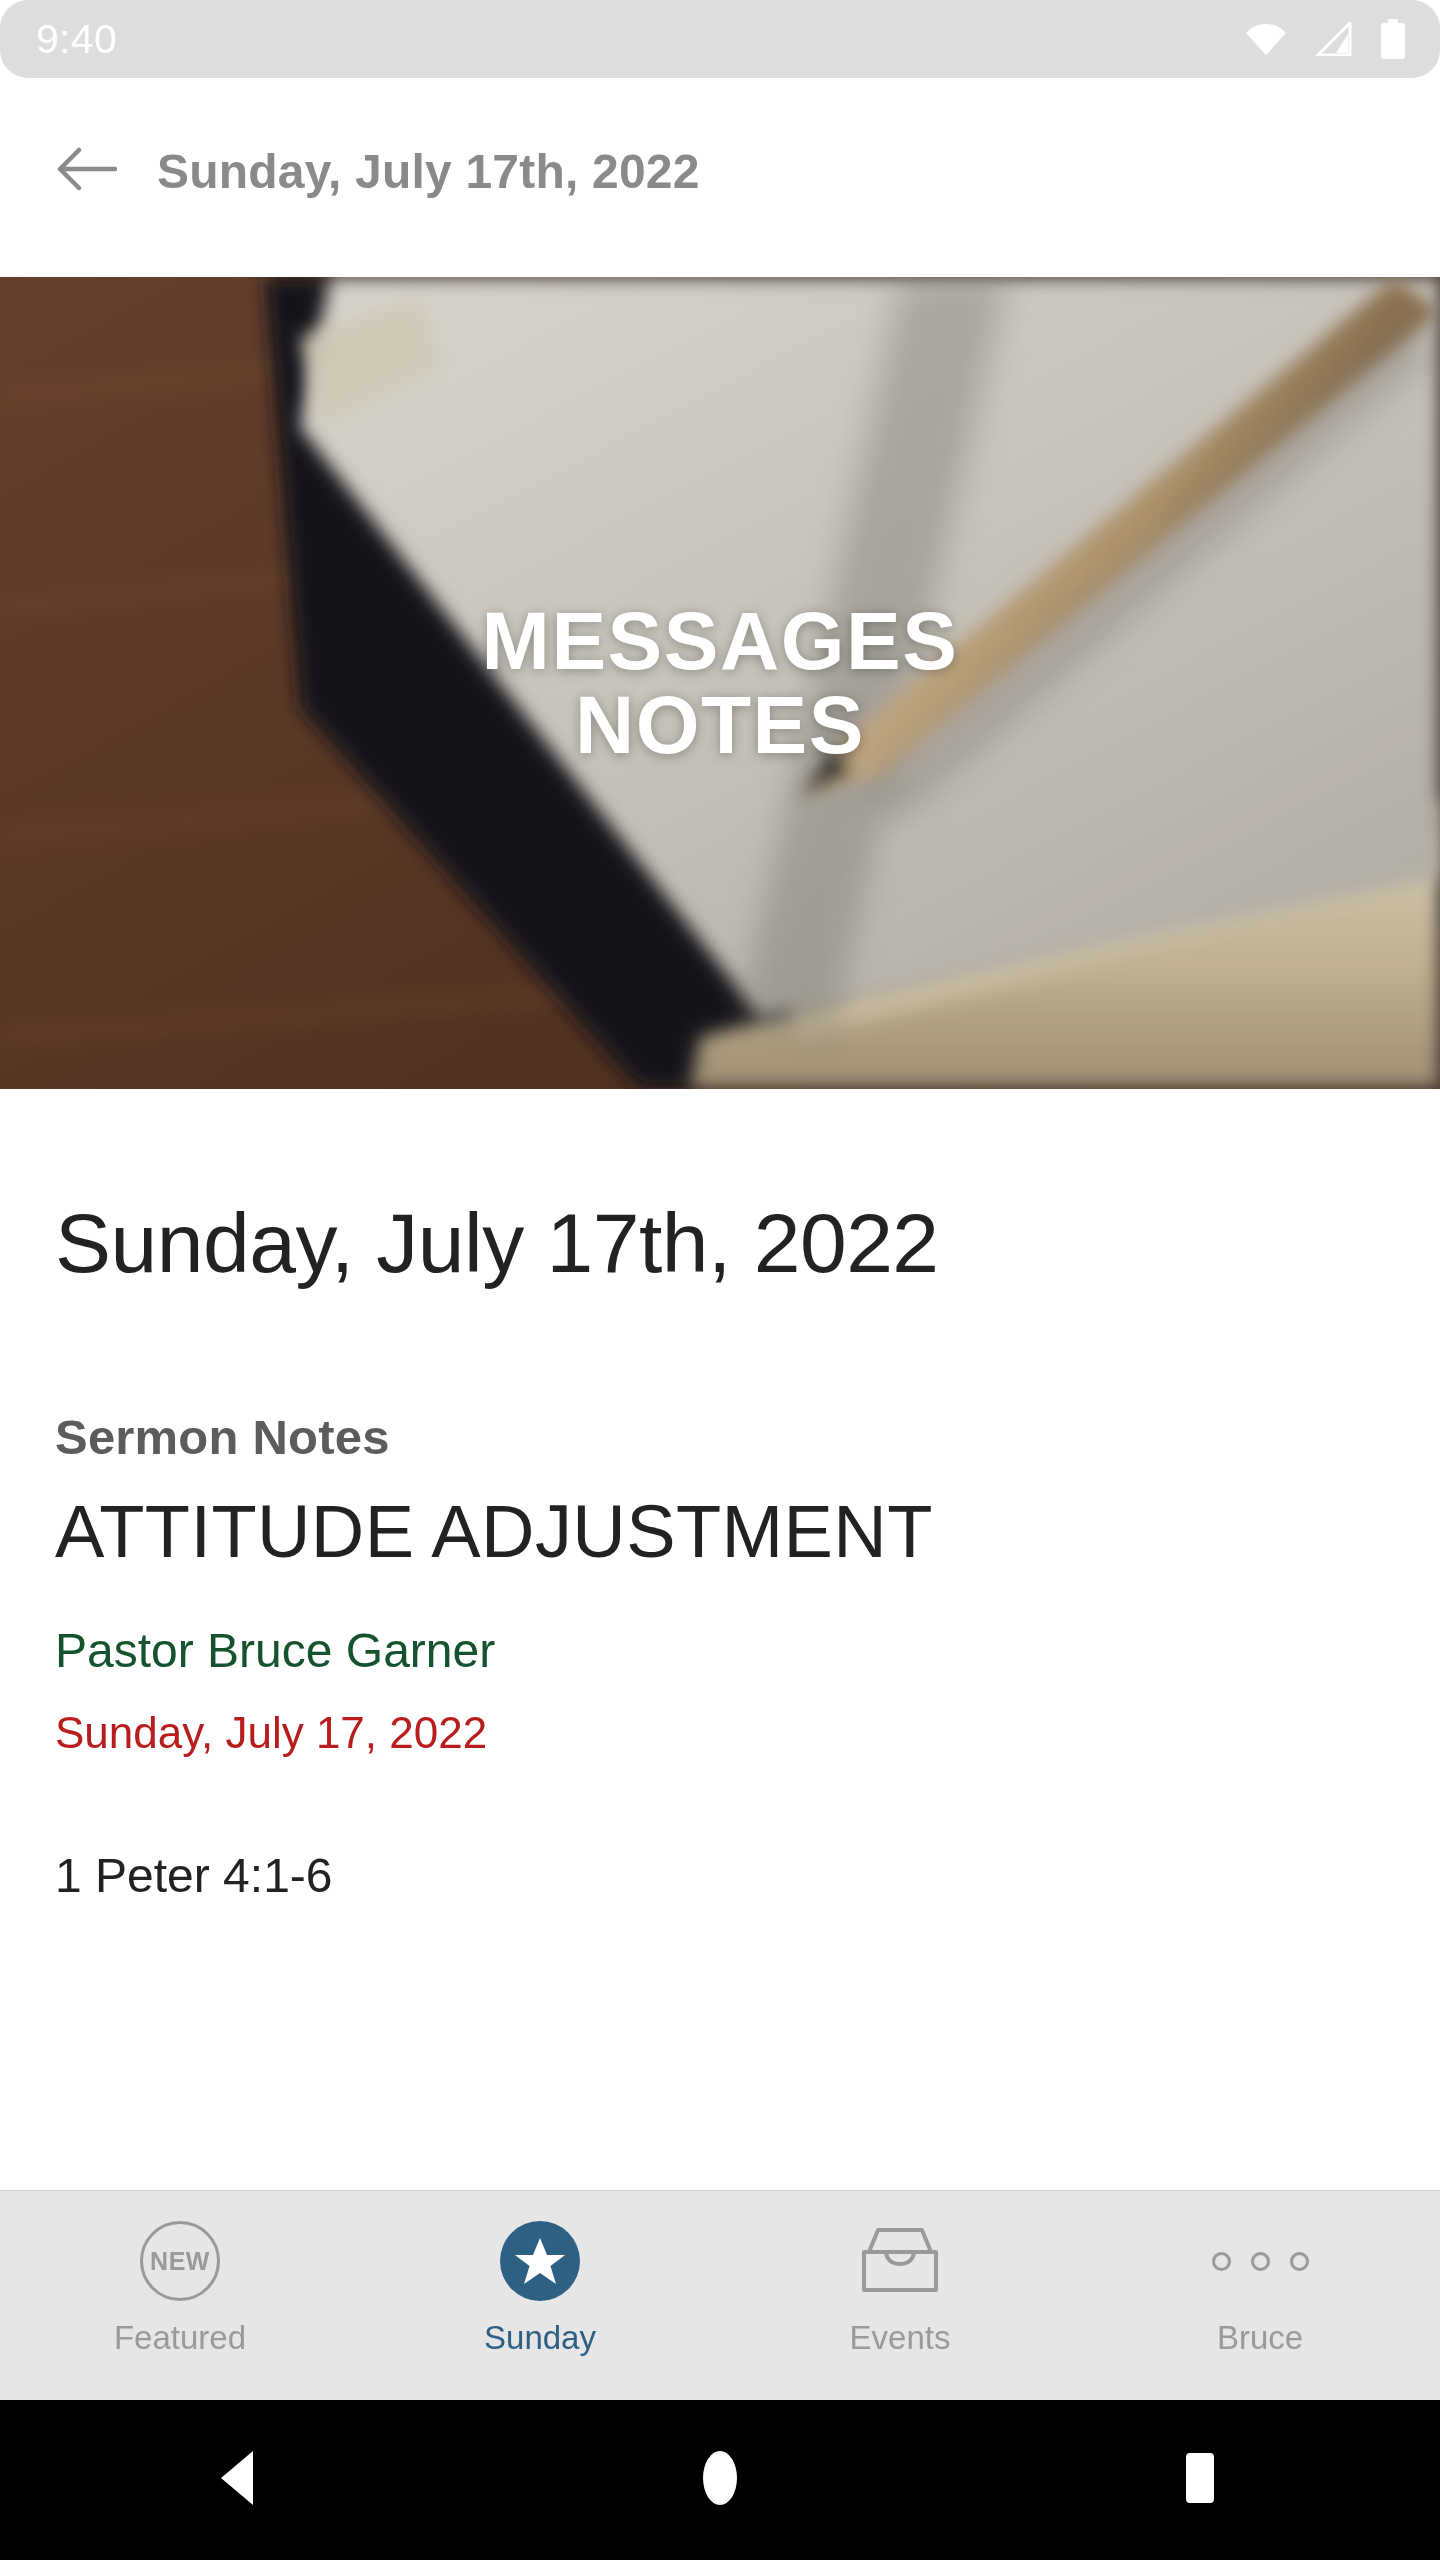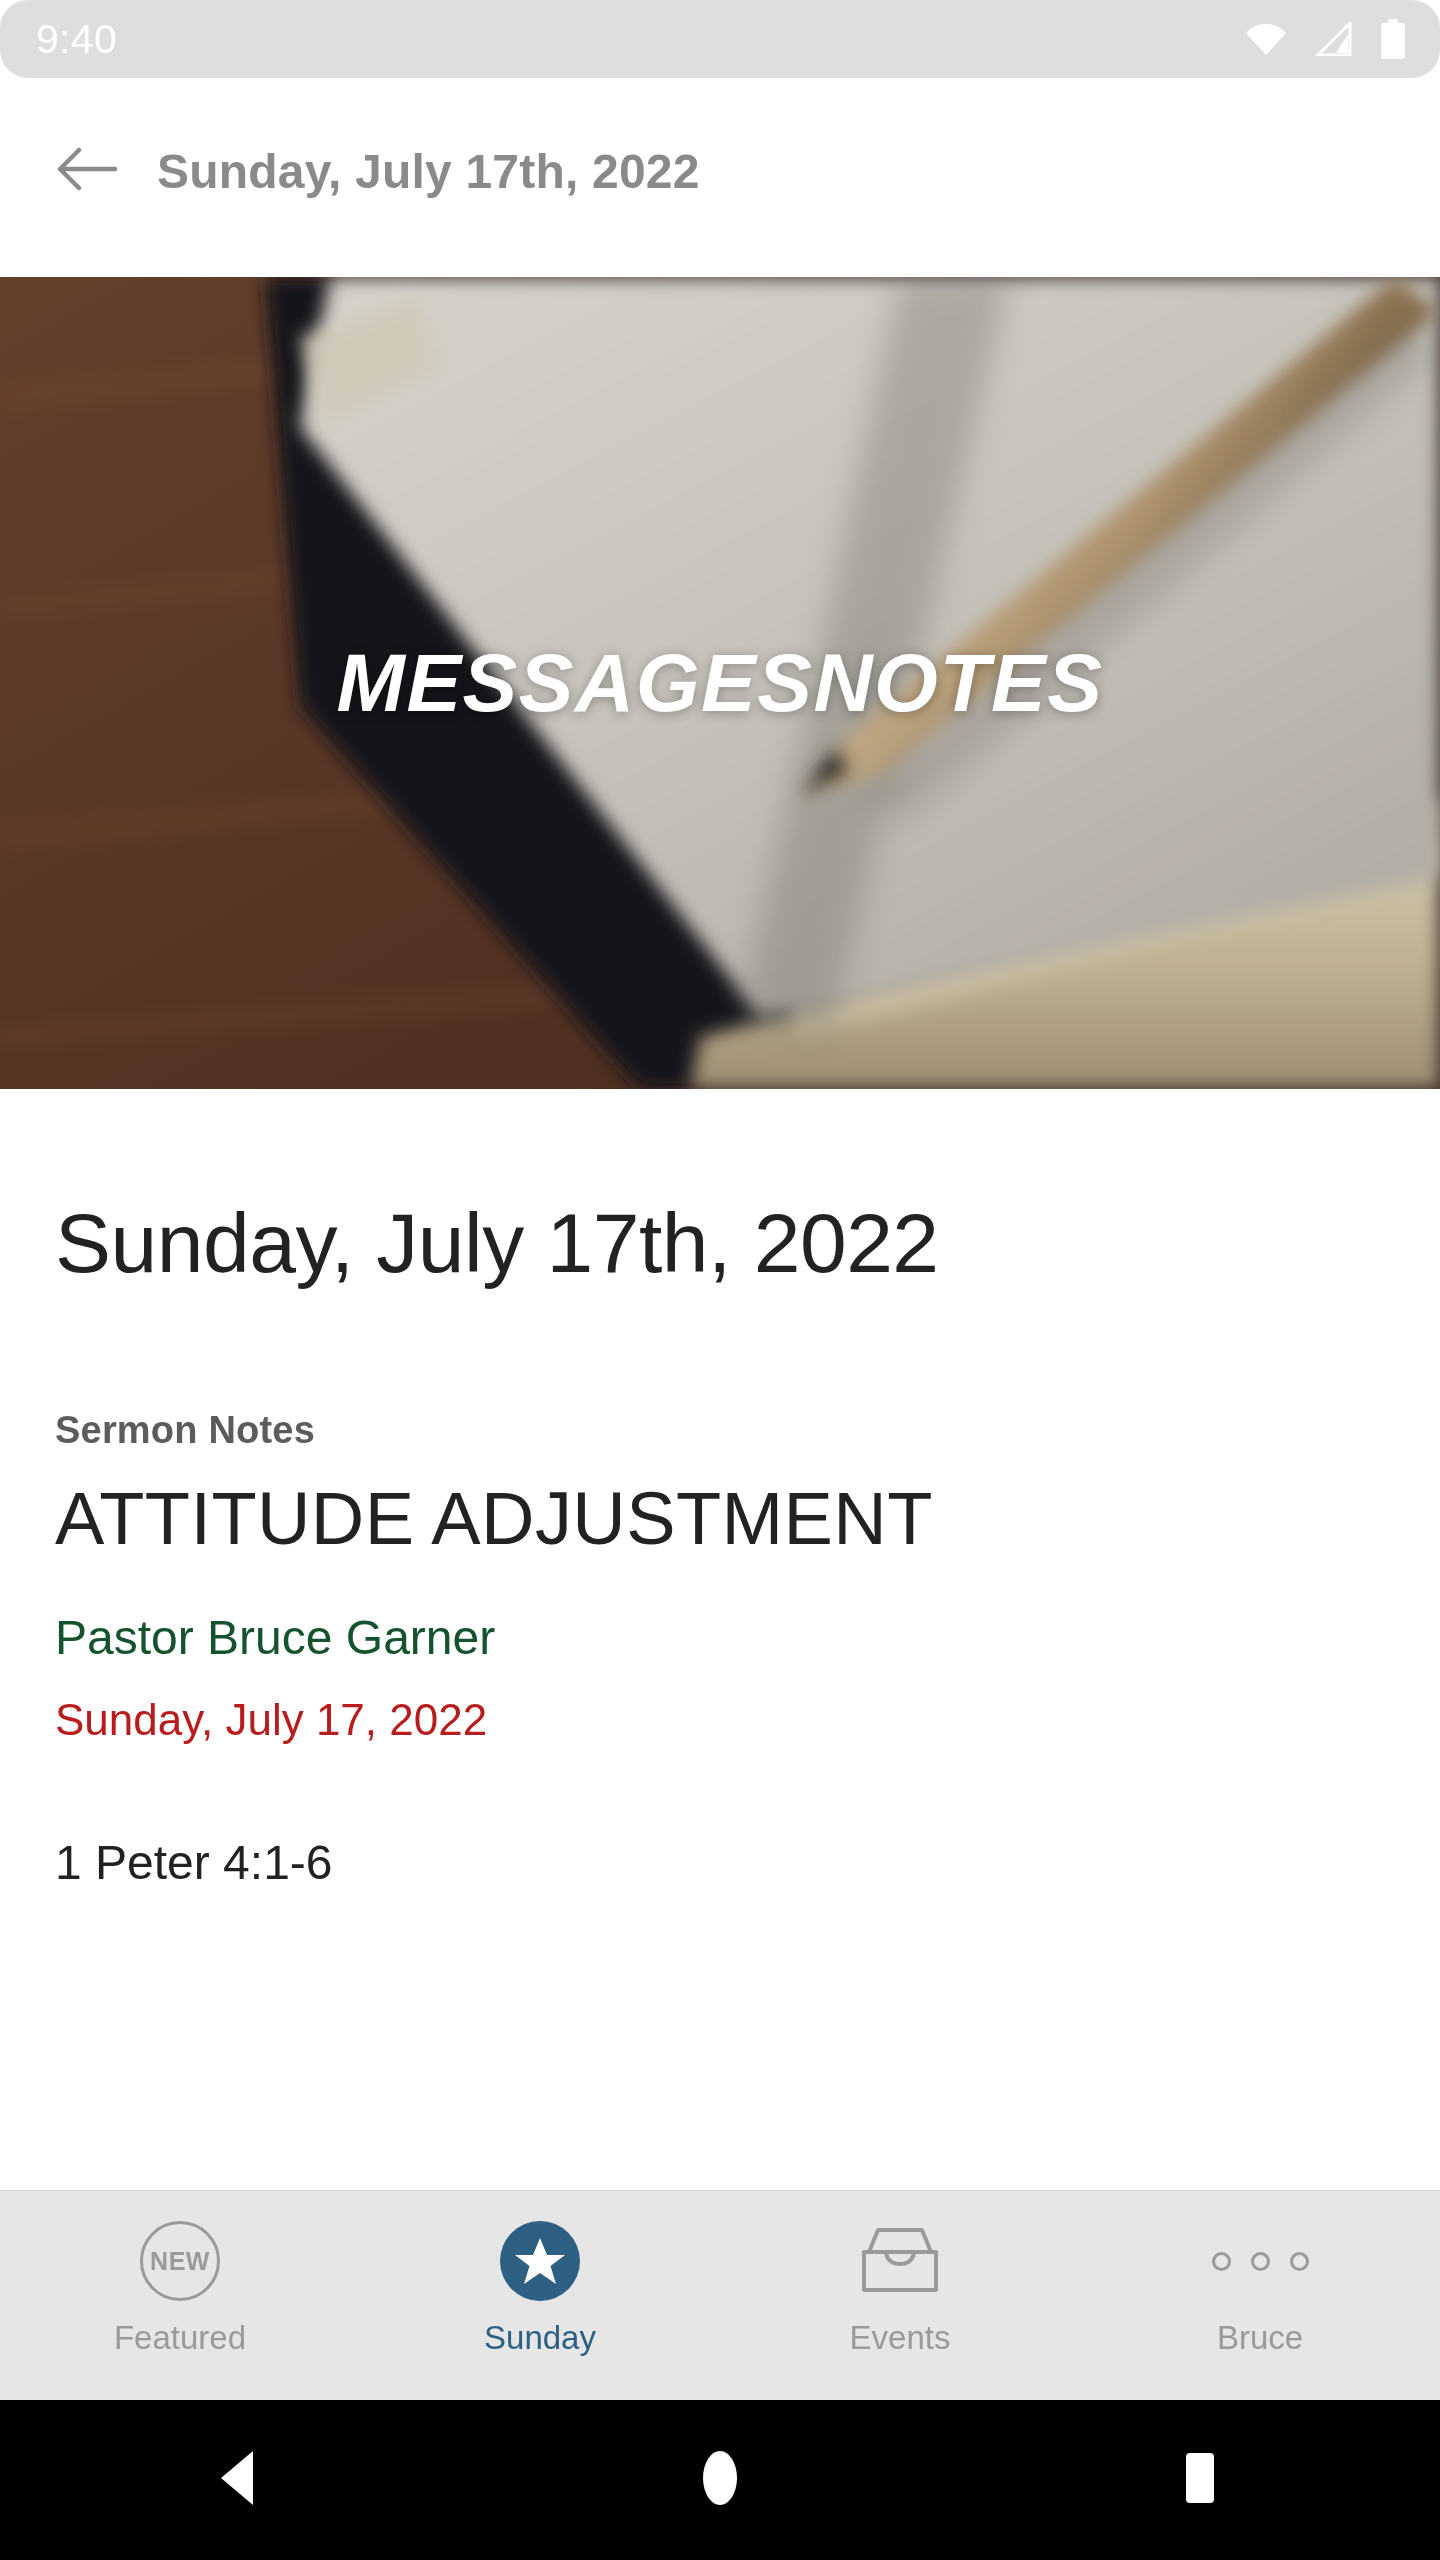--- a/index.html
+++ b/index.html
@@ -43,43 +43,43 @@
   }
 
   
   .hero {
     position:absolute; top:277px; left:0; width:1440px; height:812px;
     overflow:hidden; background:#5d3a28;
   }
   .hero-art { position:absolute; inset:0; }
   .hero-overlay {
     position:absolute; inset:0;
-    display:flex; flex-direction:row;
-    align-items:center; justify-content:center;font-style:italic;
+    display:flex; flex-direction:column;
+    align-items:center; justify-content:center;
   }
   .hero-line {
     color:#ffffff; font-weight:bold; font-size:82px;
     letter-spacing:1.5px; line-height:1.03;
     text-align:center;
     text-shadow:0 2px 12px rgba(0,0,0,0.30);
   }
 
   
   .content {
     position:absolute; top:1089px; left:0; width:1440px;
     padding:0 55px;
   }
   .content-title {
     margin-top:110px;
     font-size:84px; color:#222222; font-weight:400;
     letter-spacing:-0.5px; line-height:1.05;
   }
   .notes-kicker {
     margin-top:122px;
-    font-size:38px; color:#5c5c5c; font-weight:bold;
+    font-size:49px; color:#5c5c5c; font-weight:bold;
     letter-spacing:0.2px;
   }
   .notes-heading {
     margin-top:28px;
     font-size:74px; color:#222222; font-weight:400;
     letter-spacing:0.4px; line-height:1.05;
   }
   .notes-speaker {
     margin-top:52px;
     font-size:48px; color:#14532d; font-weight:400;

